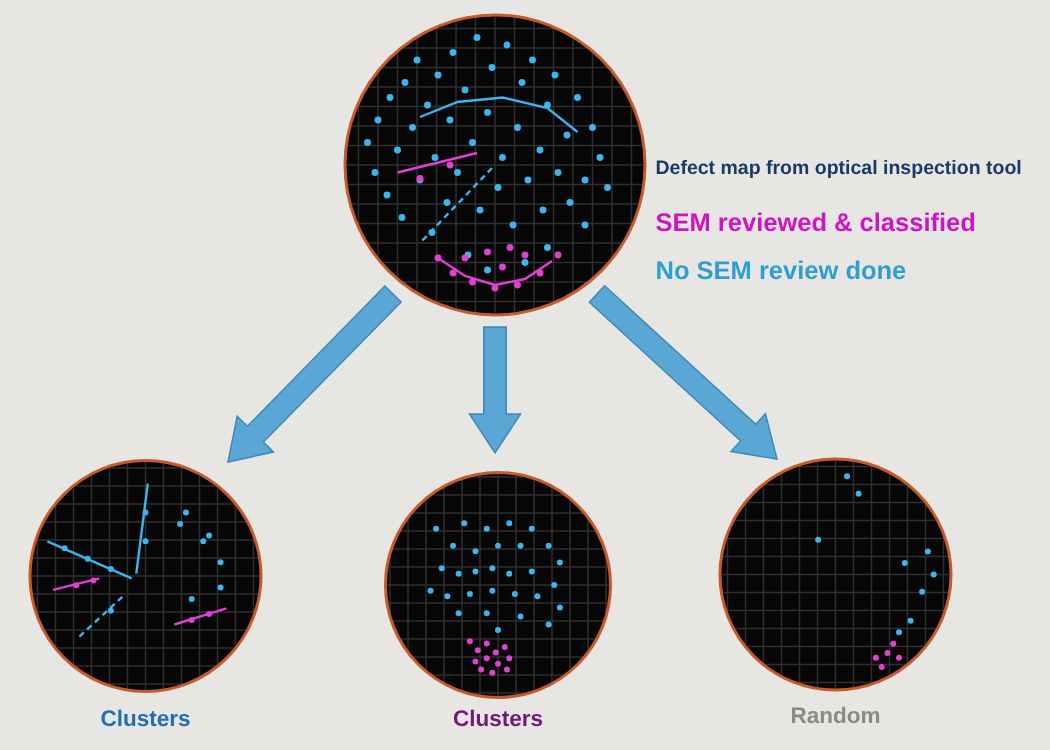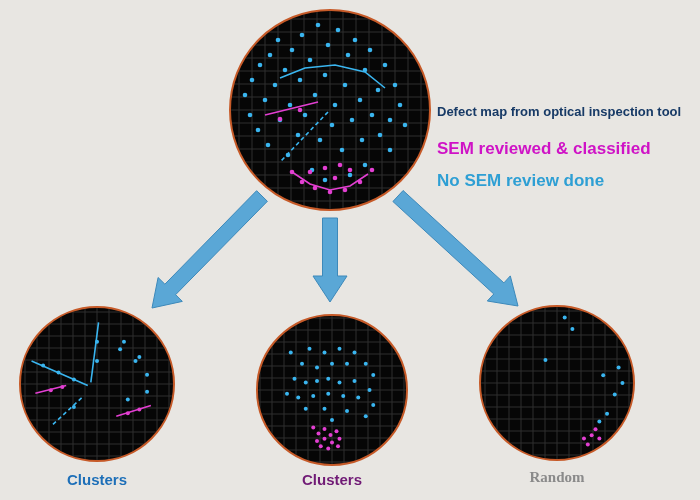--- a/index.html
+++ b/index.html
@@ -9,21 +9,21 @@
     font-family:"Liberation Sans","DejaVu Sans",sans-serif;
   }
   #scene{position:absolute;left:0;top:0;}
   .overlay{position:absolute;white-space:nowrap;}
   .ann1{left:437px;top:104px;font-size:13px;font-weight:bold;}
   .ann2{left:437px;top:139px;font-size:17px;font-weight:bold;}
   .ann3{left:437px;top:171px;font-size:17px;font-weight:bold;}
   .wlabel{width:150px;text-align:center;font-size:15px;font-weight:bold;}
   .wlabel.left{left:22px;top:471px;}
   .wlabel.mid{left:257px;top:471px;}
-  .wlabel.right{left:482px;top:469px;font-family:Liberation Serif, serif;}
+  .wlabel.right{left:482px;top:469px;}
 </style>
 </head>
 <body>
 
 <svg id="scene" width="700" height="500" viewBox="0 0 700 500">
     <g>
       <clipPath id="clip0">
         <circle cx="330" cy="110" r="99"></circle>
       </clipPath>
       <circle cx="330" cy="110" r="100" fill="#060606"></circle>

